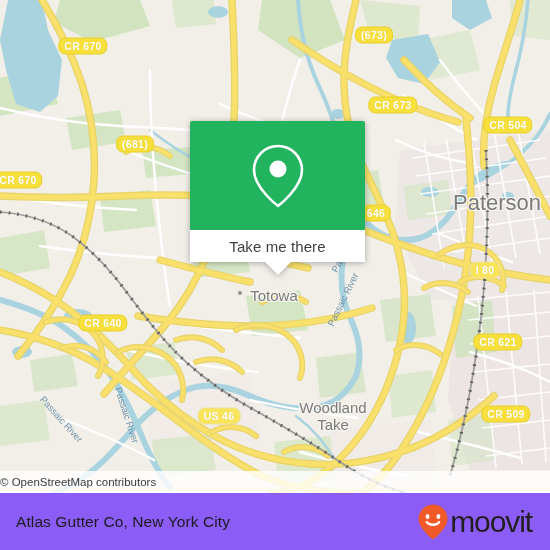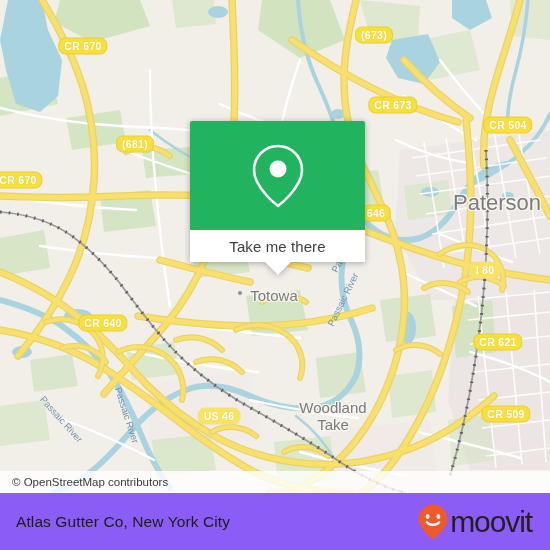--- a/index.html
+++ b/index.html
@@ -125,21 +125,21 @@
   
   #attribution {
     position: absolute;
     left: 0;
     bottom: 0;
     width: 550px;
     height: 22px;
     background: rgba(255,255,255,.80);
     display: flex;
     align-items: center;
-    padding-left: 12px;
+    padding-left: 0;
   }
   #attribution-text {
     font-size: 11.5px;
     color: #3a3a3a;
   }
 
   
   #footer {
     position: absolute;
     left: 0; top: 493px;

